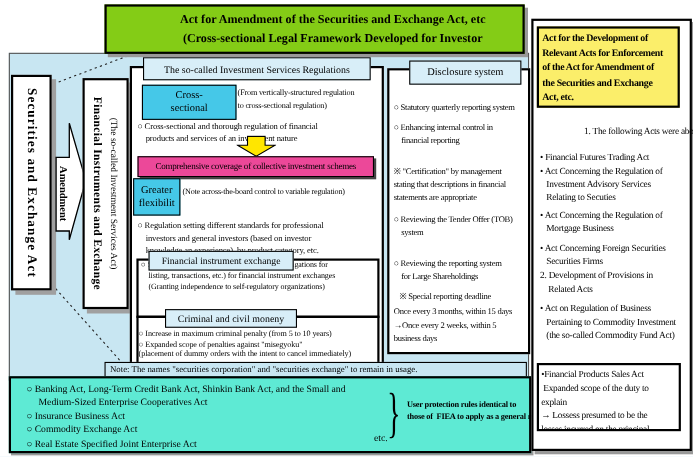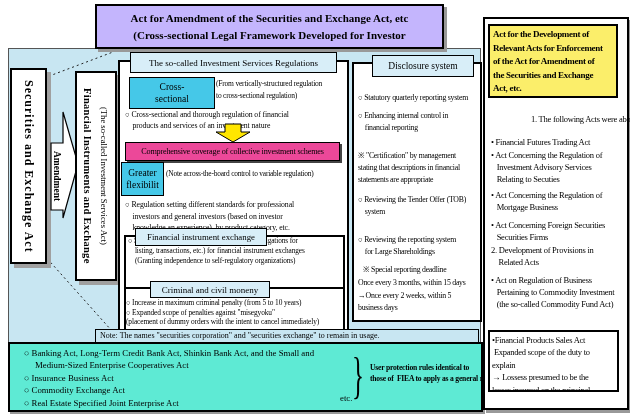--- a/index.html
+++ b/index.html
@@ -8,23 +8,23 @@
     font-family:"Liberation Serif","DejaVu Serif",serif;color:#000;
   }
   .abs{position:absolute;}
   .pre{white-space:pre;}
   .ctr{display:flex;align-items:center;justify-content:center;text-align:center;}
 
   
   .bluebg{left:8px;top:48px;width:471px;height:296px;background:#c8e6f2;border:1px solid #555;z-index:0;}
 
   
-  .titlebox{left:95px;top:4px;width:345px;height:41px;background:#c4b5fd;border:2px solid #000;
+  .titlebox{left:95px;top:4px;width:345px;height:41px;background:#84cc16;border:2px solid #000;
     box-shadow:3px 3px 0 #999;z-index:5;font-weight:bold;font-size:11px;line-height:17px;
-    display:flex;flex-direction:column;align-items:center;justify-content:center;text-align:center;}
+    display:flex;flex-direction:column;align-items:center;justify-content:center;text-align:center;padding-left:33px;}
 
   
   .lines{left:0;top:0;z-index:1;pointer-events:none;}
 
   
   .secbox{left:10px;top:68px;width:33px;height:192px;background:#fff;border:2px solid #000;
     box-shadow:4px 4px 0 #a0a0a0;z-index:2;}
   .secbox .vtxt{writing-mode:vertical-rl;font-weight:bold;font-size:12px;letter-spacing:1px;
     width:100%;height:100%;display:flex;align-items:center;justify-content:center;}
   .amend-label{left:49px;top:140px;width:15px;height:72px;z-index:3;writing-mode:vertical-rl;

